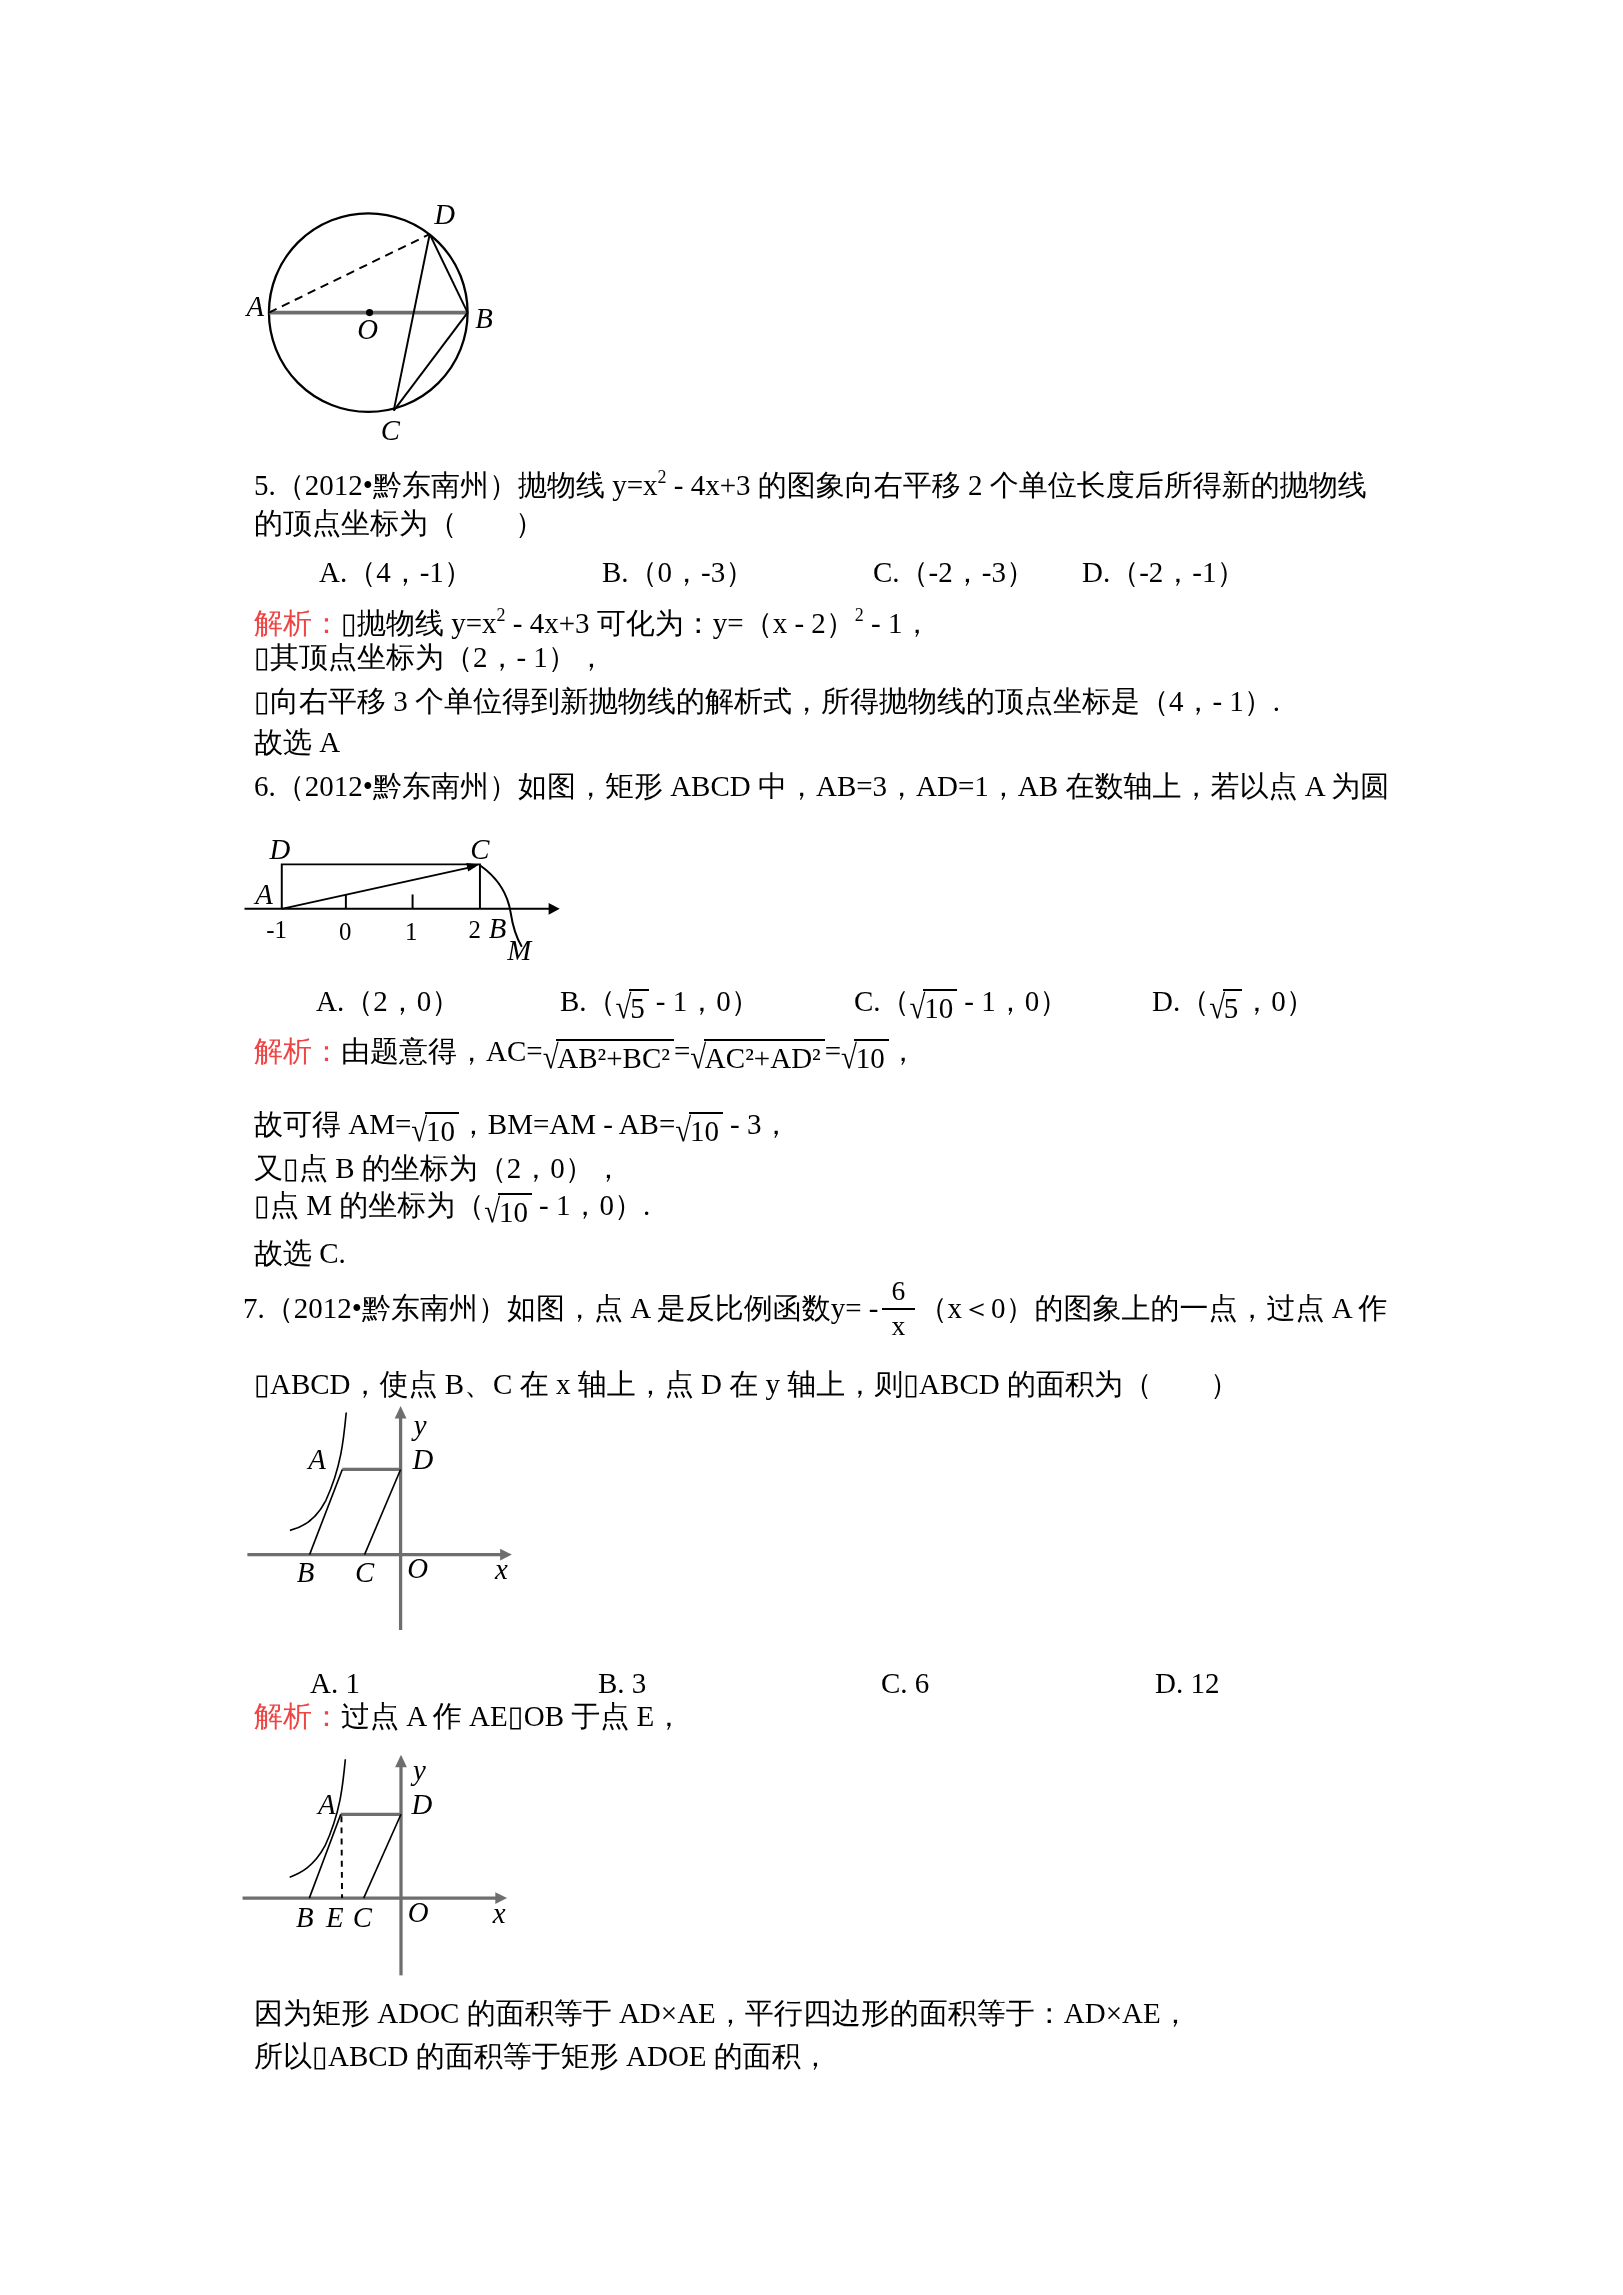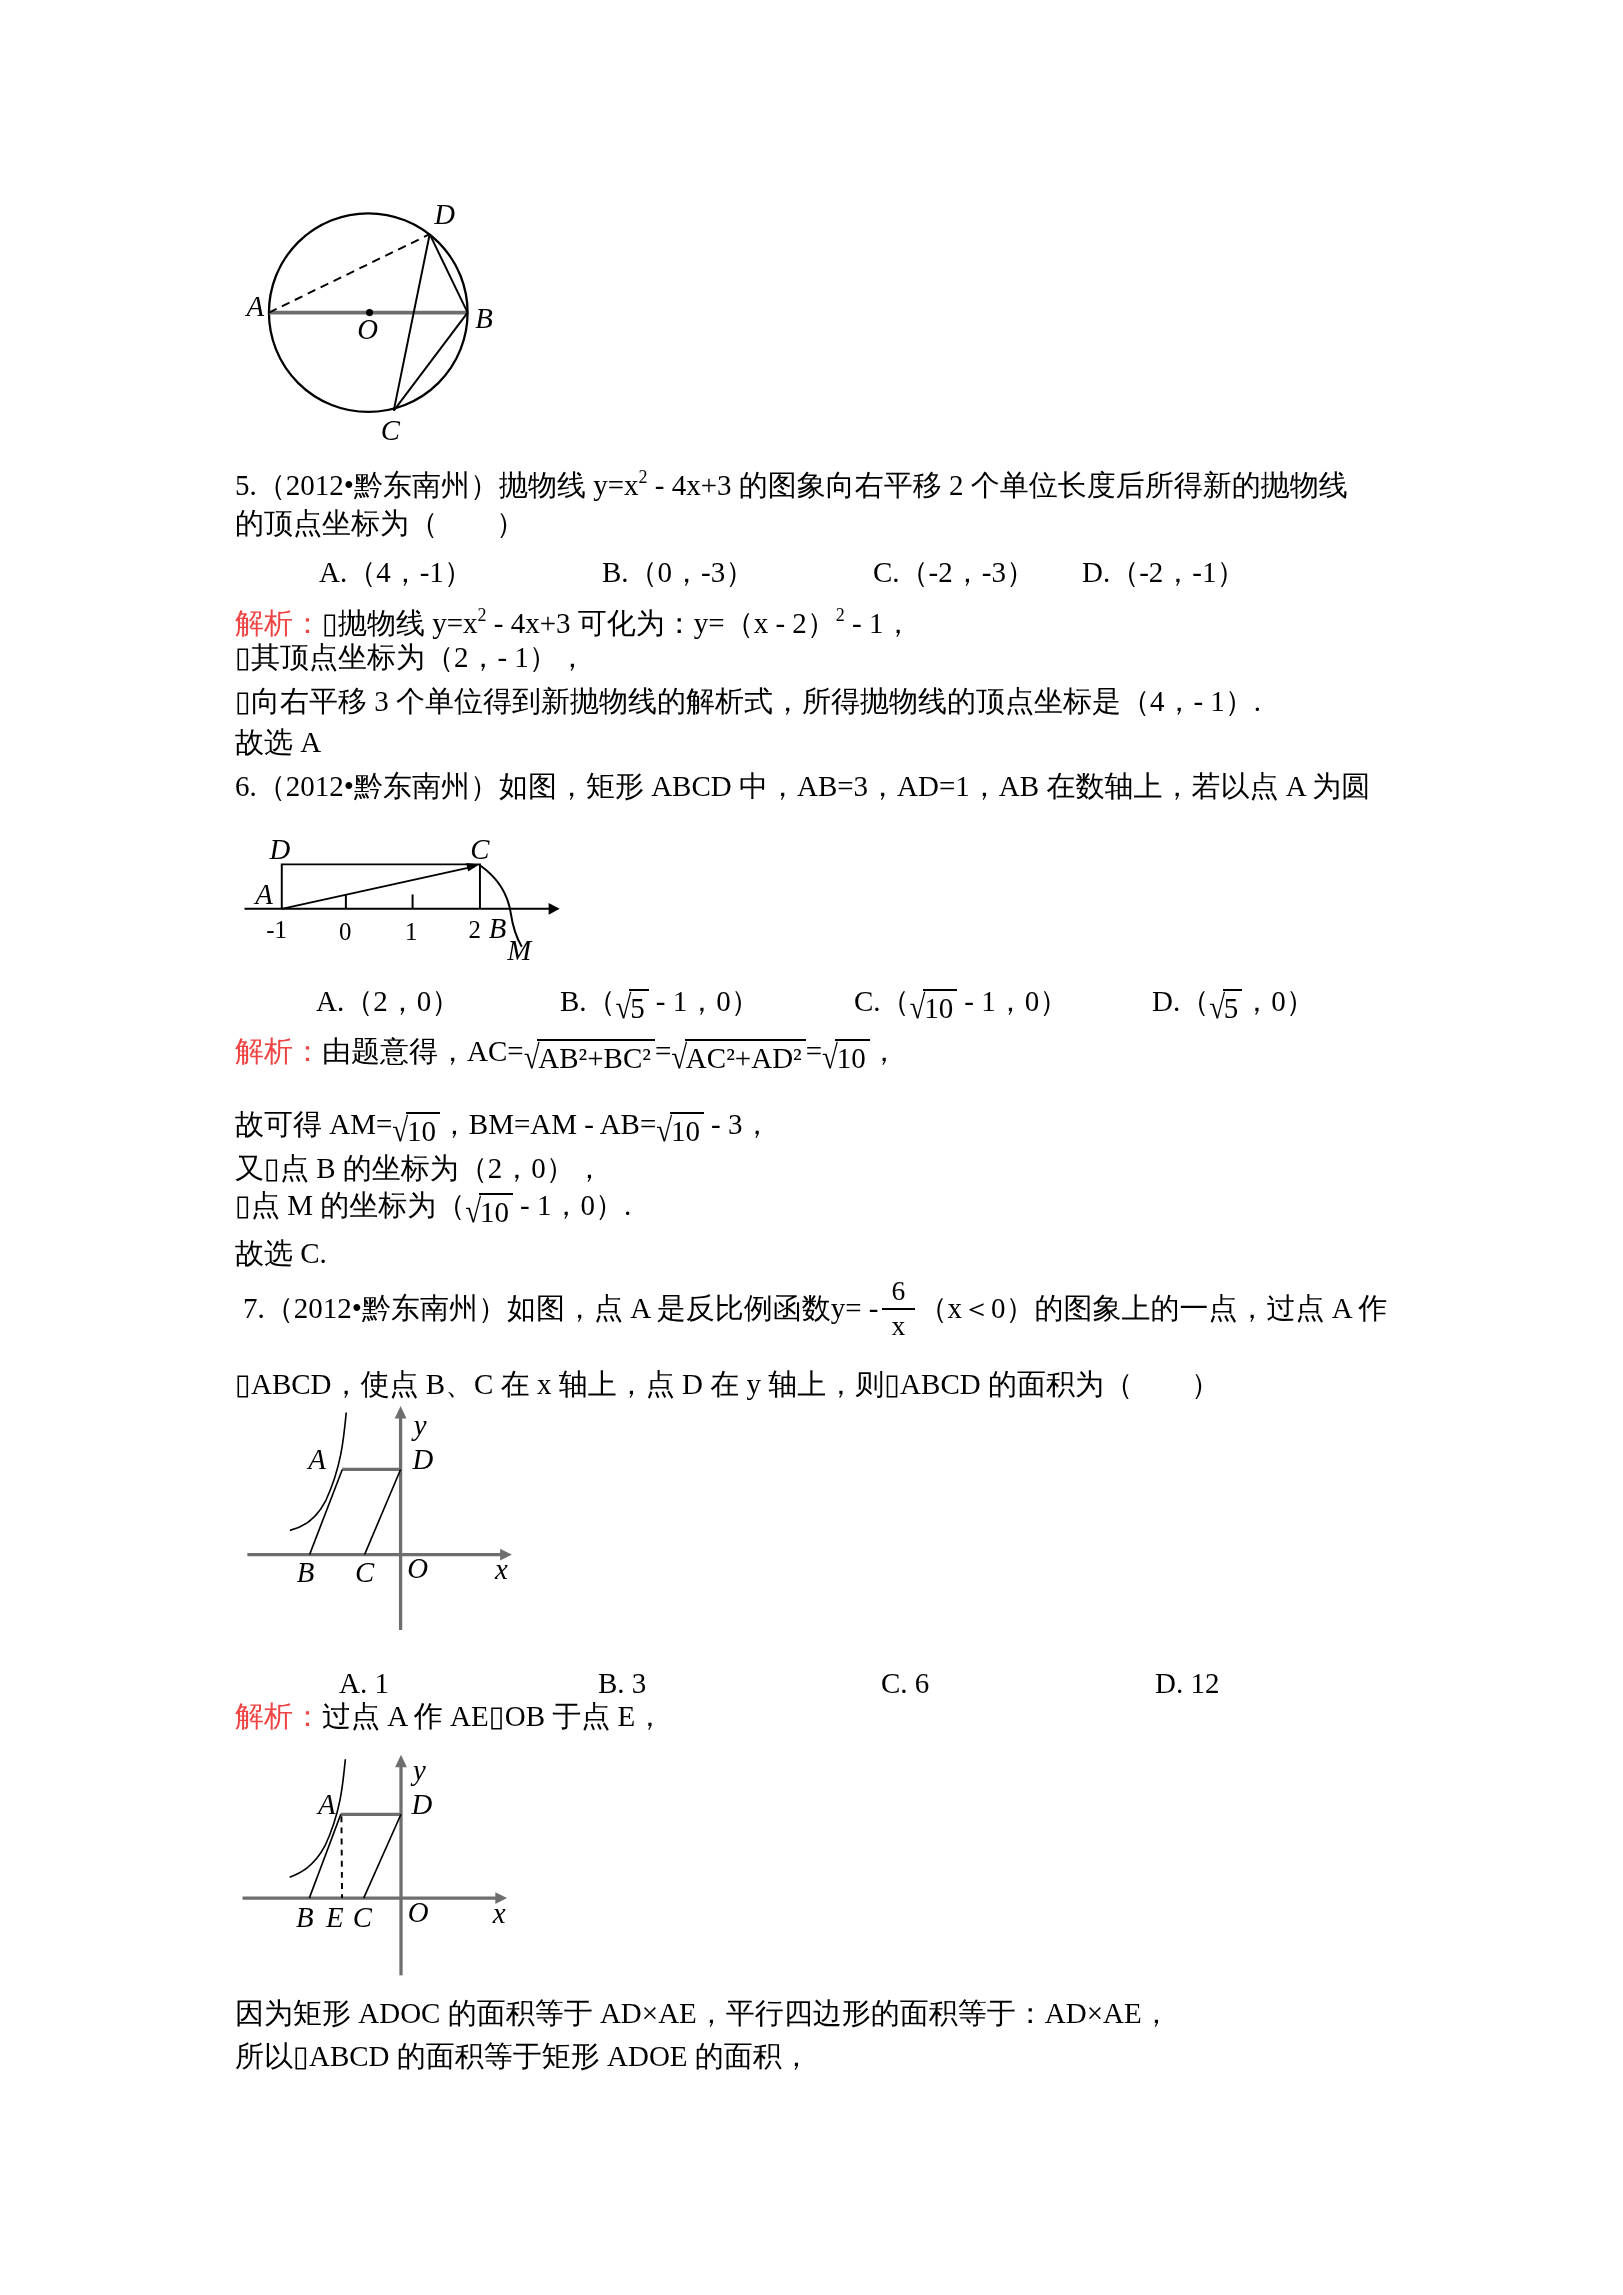--- a/index.html
+++ b/index.html
@@ -5,21 +5,21 @@
   html,body{margin:0;padding:0;background:#ffffff;}
   .page{
     position:relative;
     width:1623px;height:2295px;
     background:#ffffff;
     font-family:"Liberation Serif","DejaVu Serif",serif;
     font-size:29px;
     color:#000000;
     overflow:hidden;
   }
-  .line{position:absolute;left:235px;white-space:nowrap;line-height:38px;}
+  .line{position:absolute;left:254px;white-space:nowrap;line-height:38px;}
   .row{position:absolute;left:0;width:1623px;height:52px;}
   .opt{position:absolute;top:0;white-space:nowrap;line-height:38px;margin-left:46px;}
   .alabel{color:#ef4444;margin-top:17px;}
   sup{font-size:0.62em;position:relative;top:-1.3px;}
   
   .rad{display:inline-flex;align-items:flex-start;vertical-align:-6.5px;white-space:nowrap;}
   .rsign{display:inline-block;transform:scaleY(1.15);transform-origin:50% 80%;margin-right:-2.6px;}
   .rbar{display:inline-block;border-top:2px solid #000;padding:2.6px 3.9px 0 1.3px;line-height:1.05;}
   
   .vline{position:absolute;left:243px;display:flex;align-items:center;white-space:nowrap;}
@@ -173,21 +173,21 @@
       <text class="flbl" x="396" y="268" text-anchor="middle">x</text>
       <text class="flbl" x="268" y="266" text-anchor="middle">O</text>
       <text class="flbl" x="128" y="100" text-anchor="end">A</text>
       <text class="flbl" x="276" y="100" text-anchor="middle">D</text>
       <text class="flbl" x="97" y="272" text-anchor="middle">B</text>
       <text class="flbl" x="187" y="272" text-anchor="middle">C</text>
     </svg>
   </div>
 
   <div class="row" style="top:1664px">
-    <span class="opt" style="left:293px">A. 1</span>
+    <span class="opt" style="left:264px">A. 1</span>
     <span class="opt" style="left:552px">B. 3</span>
     <span class="opt" style="left:835px">C. 6</span>
     <span class="opt" style="left:1109px">D. 12</span>
   </div>
 
   <div class="line" style="top:1697px">
     <span class="alabel">解析：</span><span>过点 A 作 AE▯OB 于点 E，</span>
   </div>
 
   <div class="fig" style="left:236px;top:1754px;">

